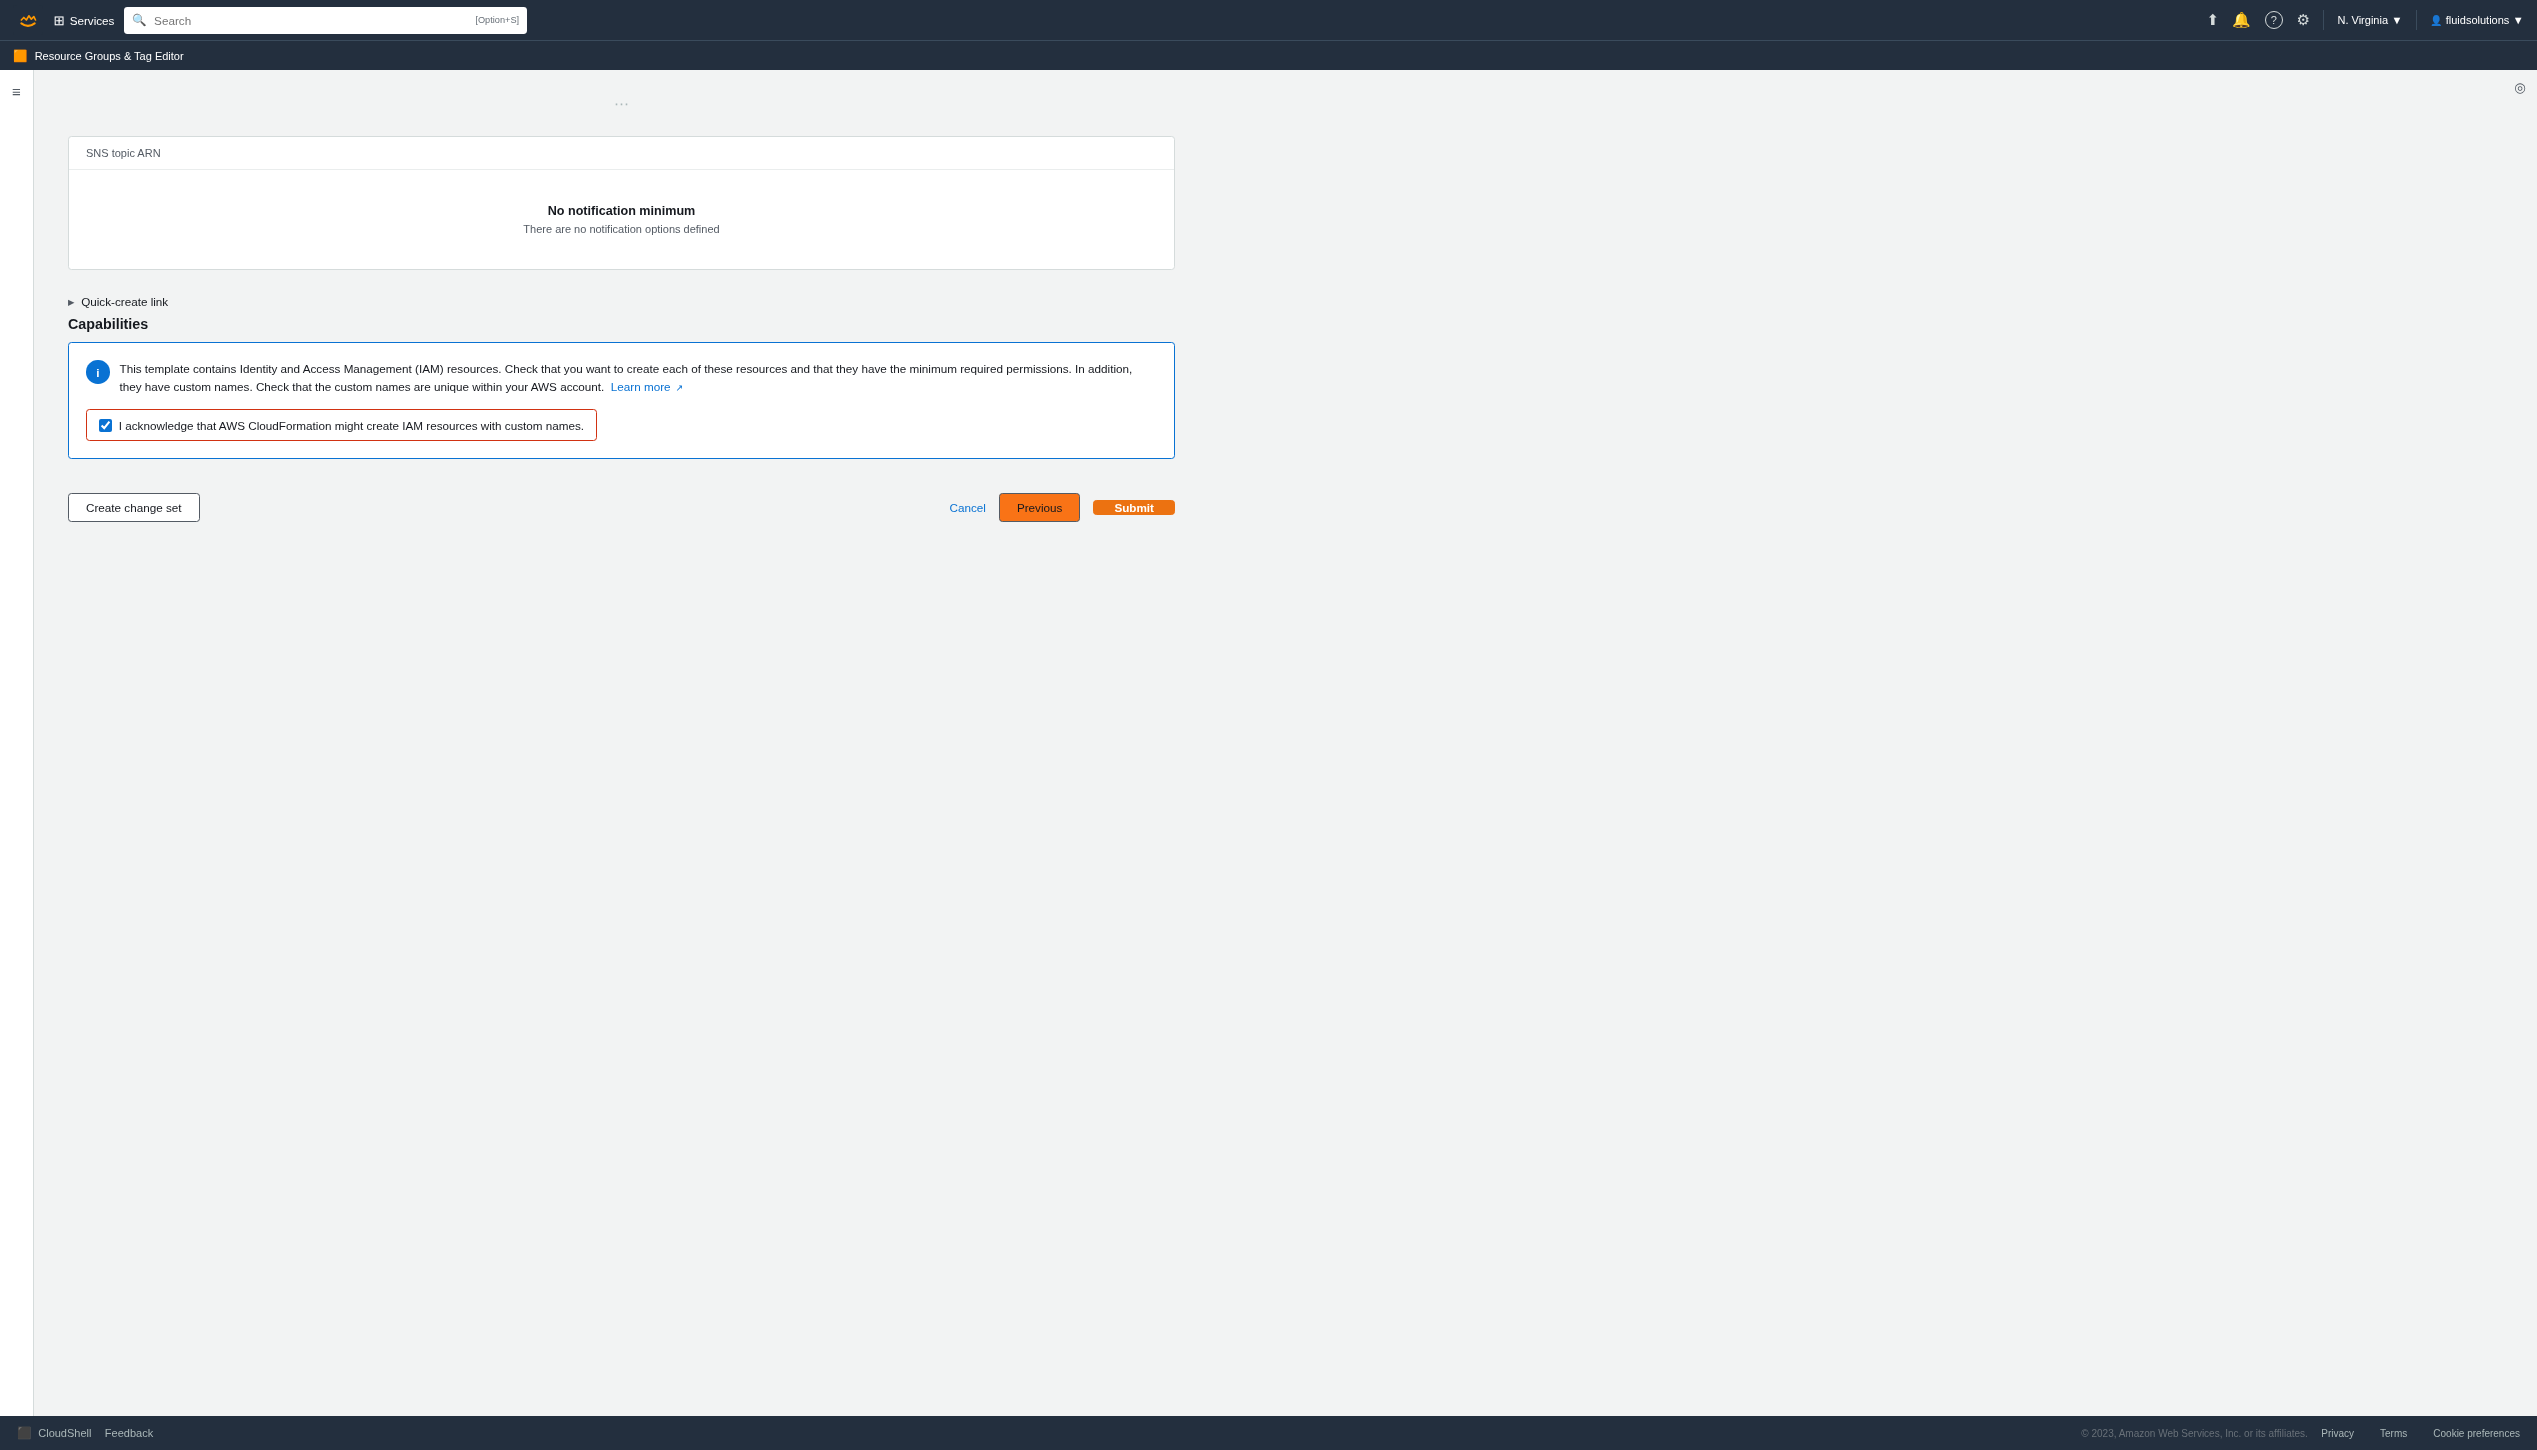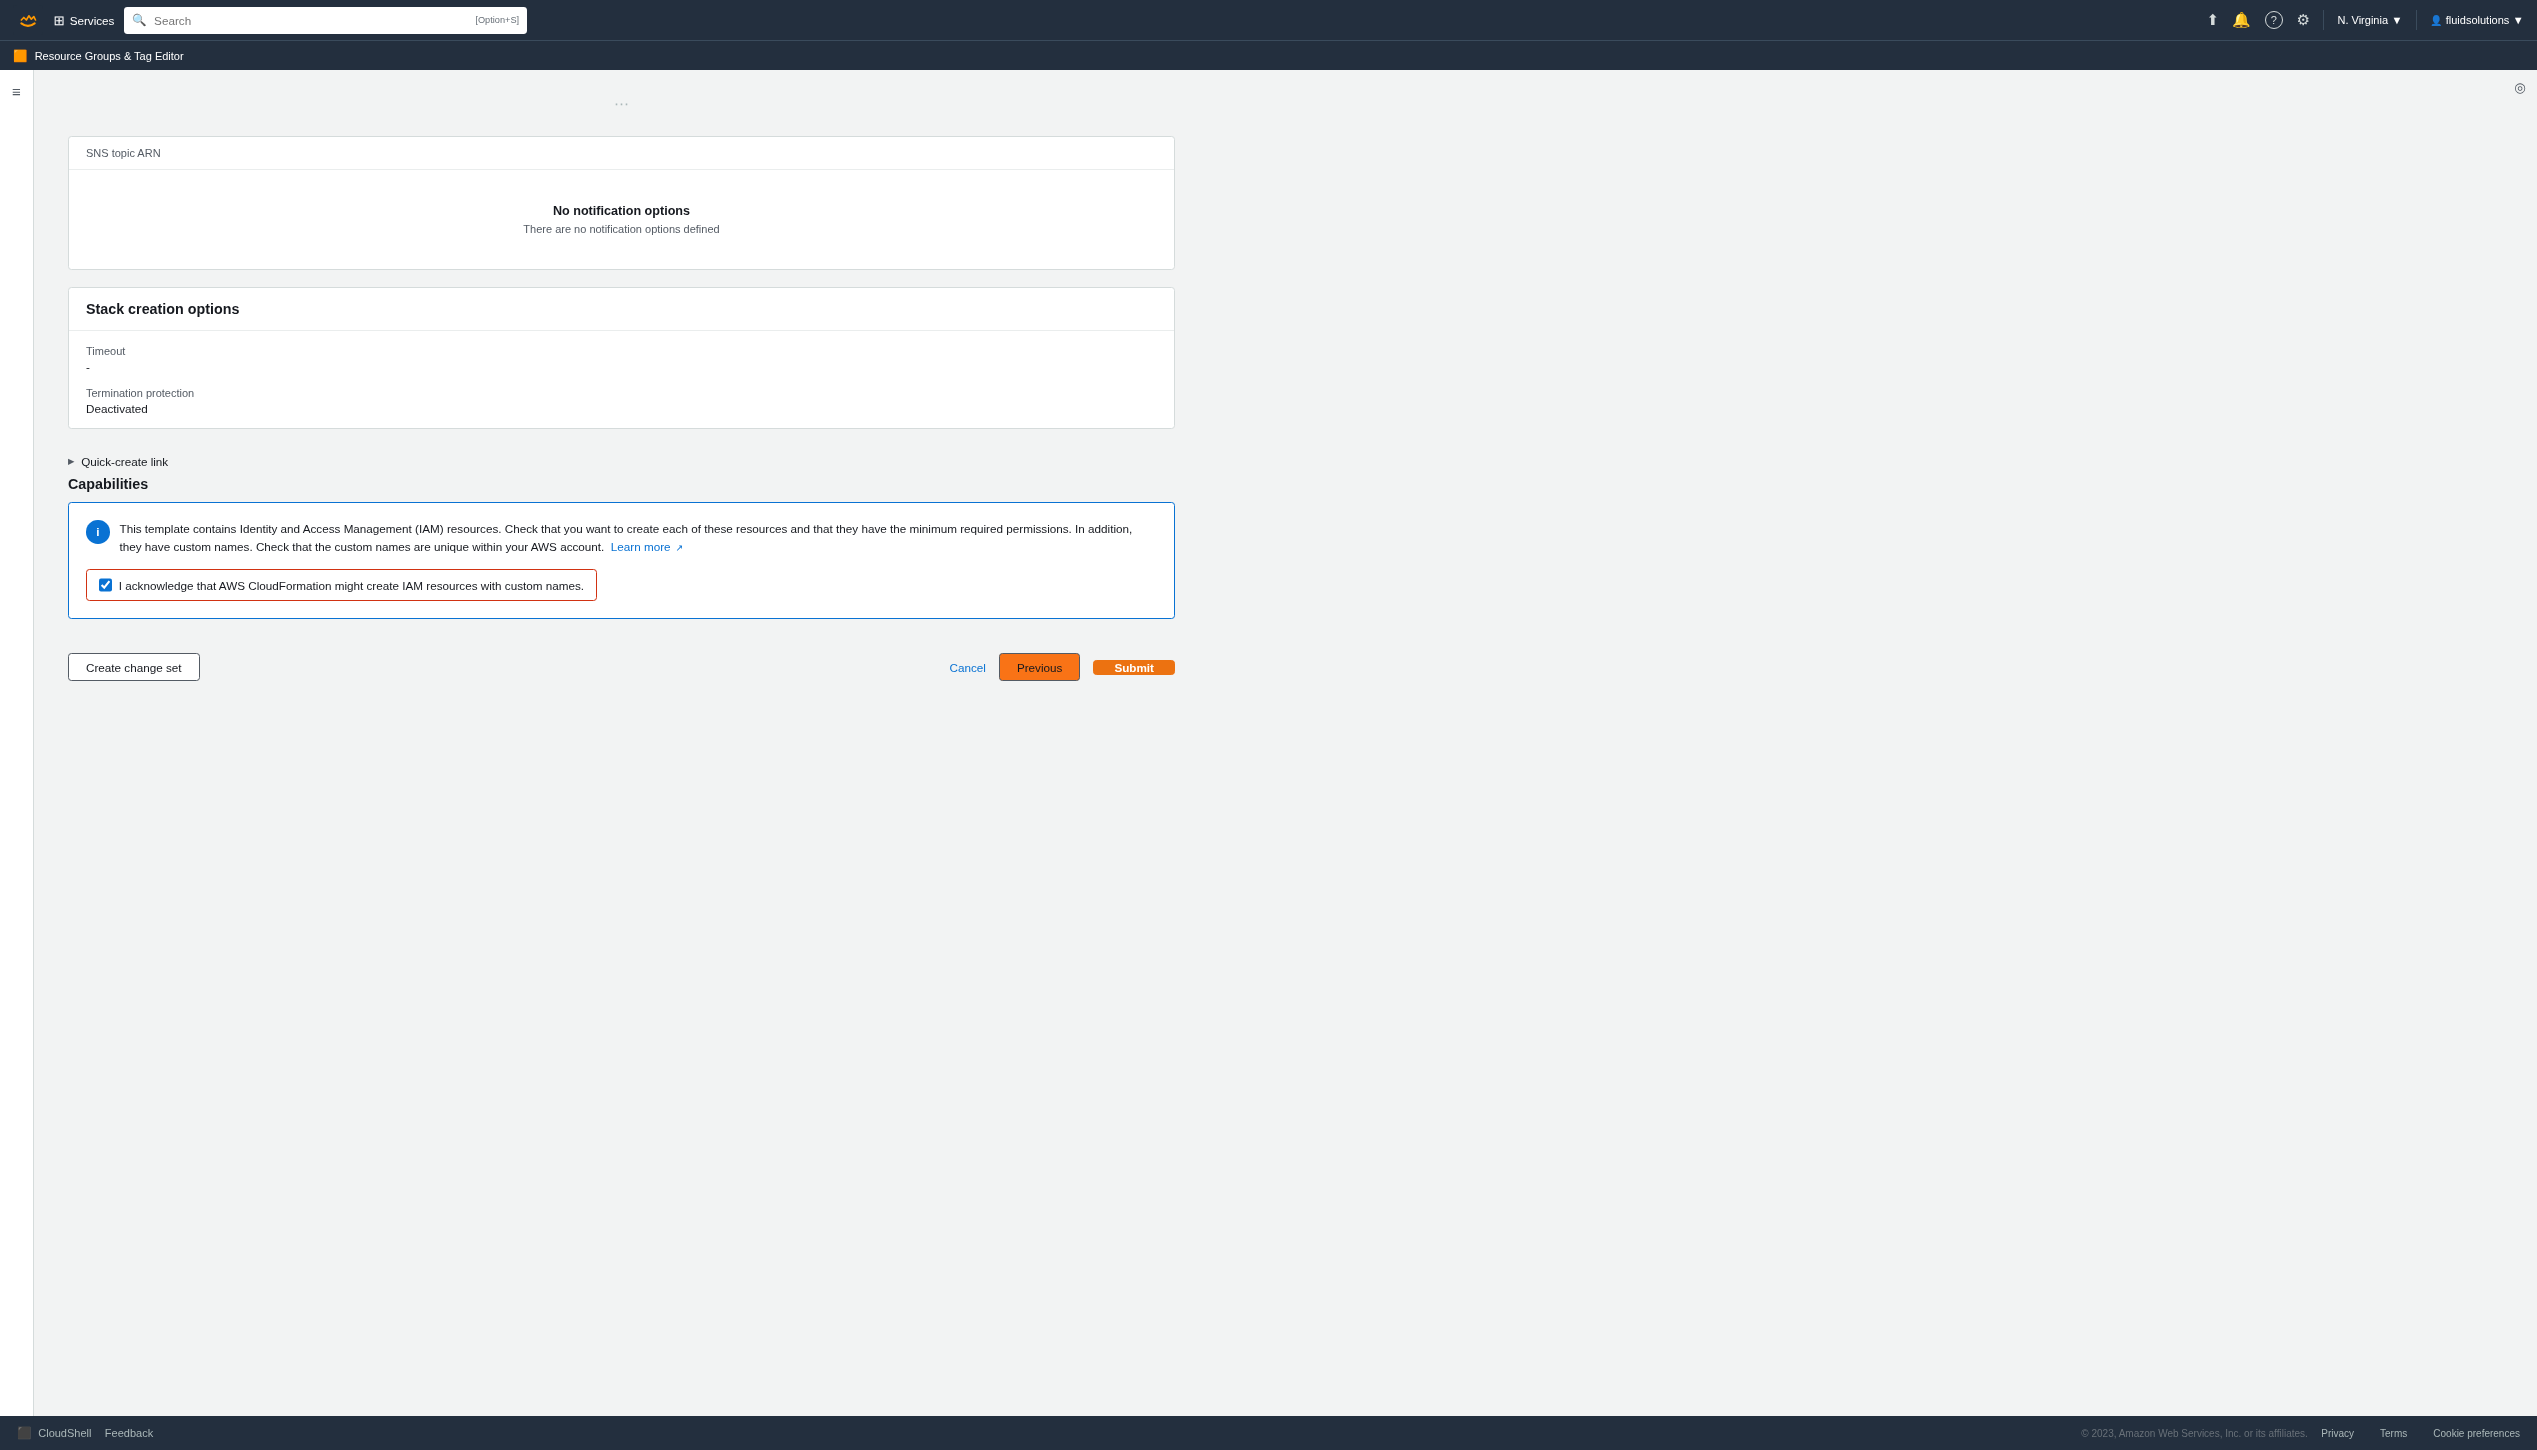--- a/index.html
+++ b/index.html
@@ -434,36 +434,25 @@
   <div class="main-content">
     <div class="page-inner">
 
       <div class="scroll-indicator">
         <span style="font-size:15px; color:#aab7b8;">⋯</span>
       </div>
 
       <div class="notification-box">
         <div class="notification-label">SNS topic ARN</div>
         <div class="notification-empty">
-          <div class="notification-empty-title">No notification options</div>
+          <div class="notification-empty-title">No notification minimum</div>
           <div class="notification-empty-sub">There are no notification options defined</div>
         </div>
       </div>
 
-      <div class="section-card">
-        <div class="section-header">
-          <h2>Stack creation options</h2>
-        </div>
-        <div class="section-body">
-          <div class="field-label">Timeout</div>
-          <div class="field-value">-</div>
-          <div class="field-label">Termination protection</div>
-          <div class="field-value" style="margin-bottom:0;">Deactivated</div>
-        </div>
-      </div>
 
       <div class="quick-create-row">
         <span class="triangle">▶</span>
         <span>Quick-create link</span>
       </div>
 
       <div class="capabilities-section">
         <h2>Capabilities</h2>
         <div class="capabilities-box">
           <div class="capabilities-alert">

